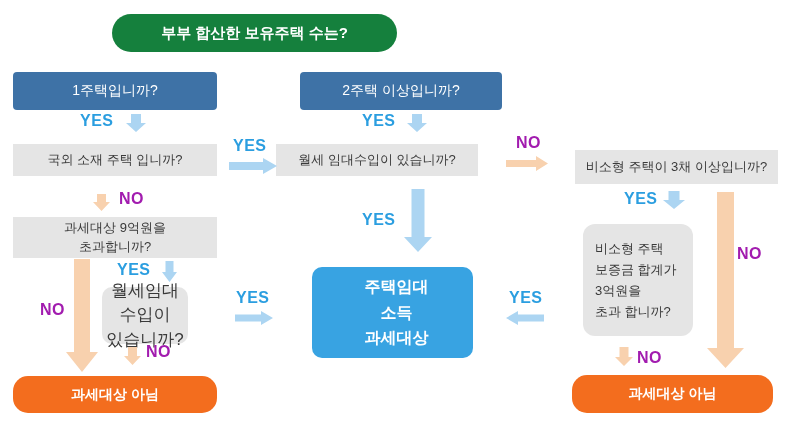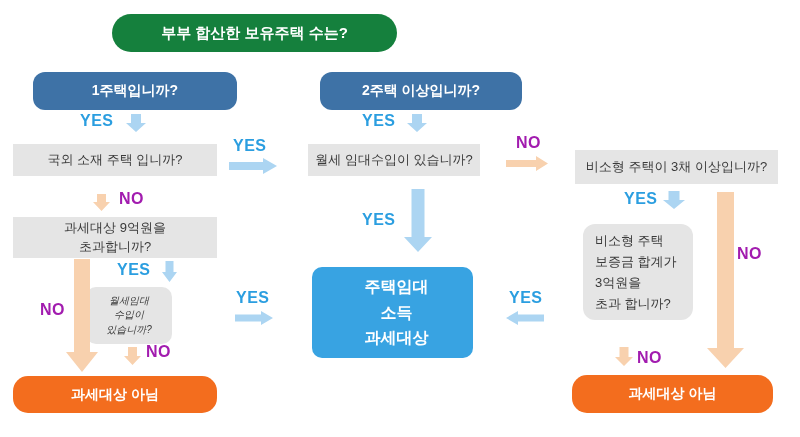--- a/index.html
+++ b/index.html
@@ -14,34 +14,34 @@
   .box {
     position: absolute;
     display: flex;
     align-items: center;
     justify-content: center;
     text-align: center;
     white-space: pre-line;
     box-sizing: border-box;
   }
   .navy   { background: #15803d; color: #ffffff; font-weight: bold; font-size: 15px; border-radius: 19px; }
-  .blue   { background: #3E72A6; color: #ffffff; font-weight: bold; font-size: 14px; border-radius: 12px; margin-left: 20px; }
+  .blue   { background: #3E72A6; color: #ffffff; font-weight: normal; font-size: 14px; border-radius: 4px; }
   .gray   { background: #E5E5E5; color: #3A3A3A; font-size: 13px; border-radius: 0; line-height: 1.45; }
   .cblue  { background: #38A3E2; color: #ffffff; font-weight: bold; font-size: 16px; border-radius: 10px; line-height: 1.6; padding-left: 8px; }
   .orange { background: #F36D1E; color: #ffffff; font-weight: bold; font-size: 14px; border-radius: 15px; }
 
   #n-title        { left:112px; top:14px;  width:285px; height:38px; }
   #n-q1           { left:13px;  top:72px;  width:204px; height:38px; }
   #n-q2           { left:300px; top:72px;  width:202px; height:38px; }
   #n-overseas     { left:13px;  top:144px; width:204px; height:32px; }
-  #n-monthly      { left:308px; top:144px; width:172px; height:32px; }
+  #n-monthly      { left:276px; top:144px; width:202px; height:32px; }
   #n-nonsmall     { left:575px; top:150px; width:203px; height:34px; }
   #n-baseprice    { left:13px;  top:217px; width:204px; height:41px; }
-  #n-smallmonthly { left:86px; top:287px; width:86px;  height:57px; font-size:10px; border-radius:10px;font-style:italic; }
-  #n-deposit      { left:583px; top:224px; width:110px; height:96px; border-radius:12px;
+  #n-smallmonthly { left:102px; top:287px; width:86px;  height:57px; font-size:17px; border-radius:10px; }
+  #n-deposit      { left:583px; top:224px; width:110px; height:112px; border-radius:12px;
                     justify-content:flex-start; text-align:left; padding-left:12px; line-height:1.62; }
   #n-taxable      { left:312px; top:267px; width:161px; height:91px; }
   #n-nottax-left  { left:13px;  top:376px; width:204px; height:37px; }
   #n-nottax-right { left:572px; top:375px; width:201px; height:38px; }
 
   .arr { position: absolute; display: block; }
   .pb { fill: #ACD5F2; }
   .po { fill: #F8D1AE; }
 
   .lbl { position: absolute; font-weight: bold; font-size: 16px; letter-spacing: 0.5px; }

